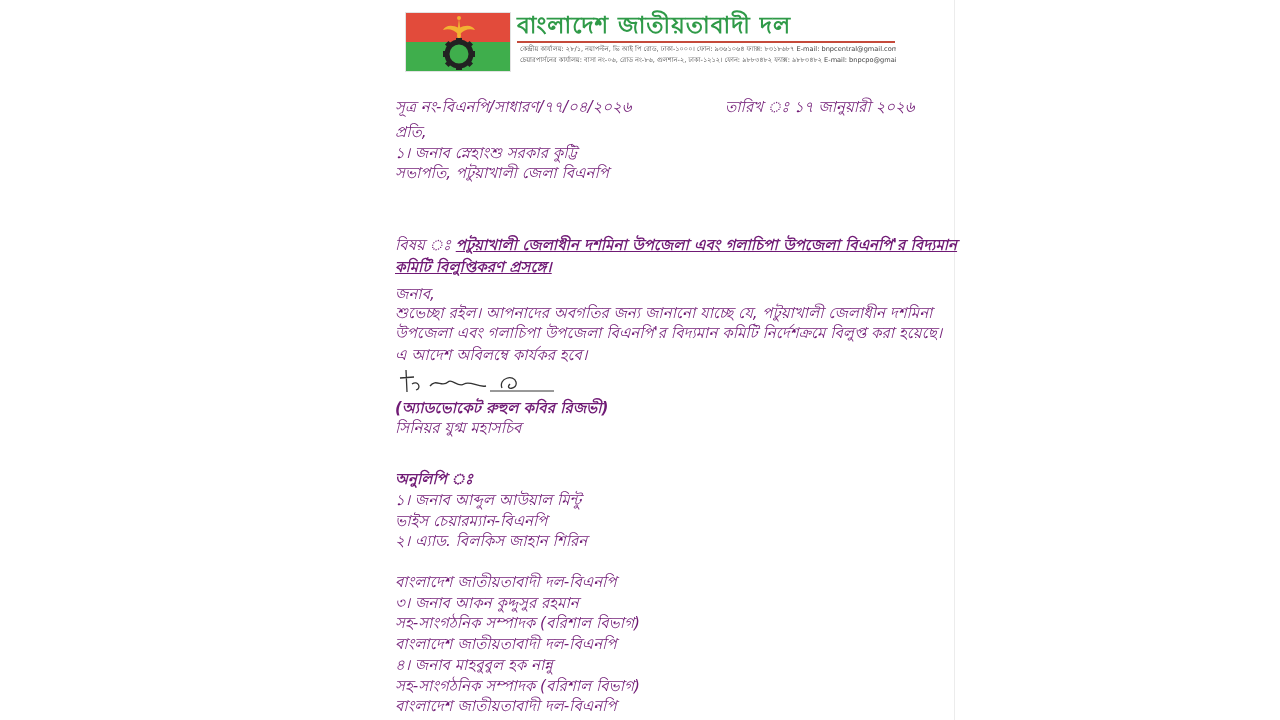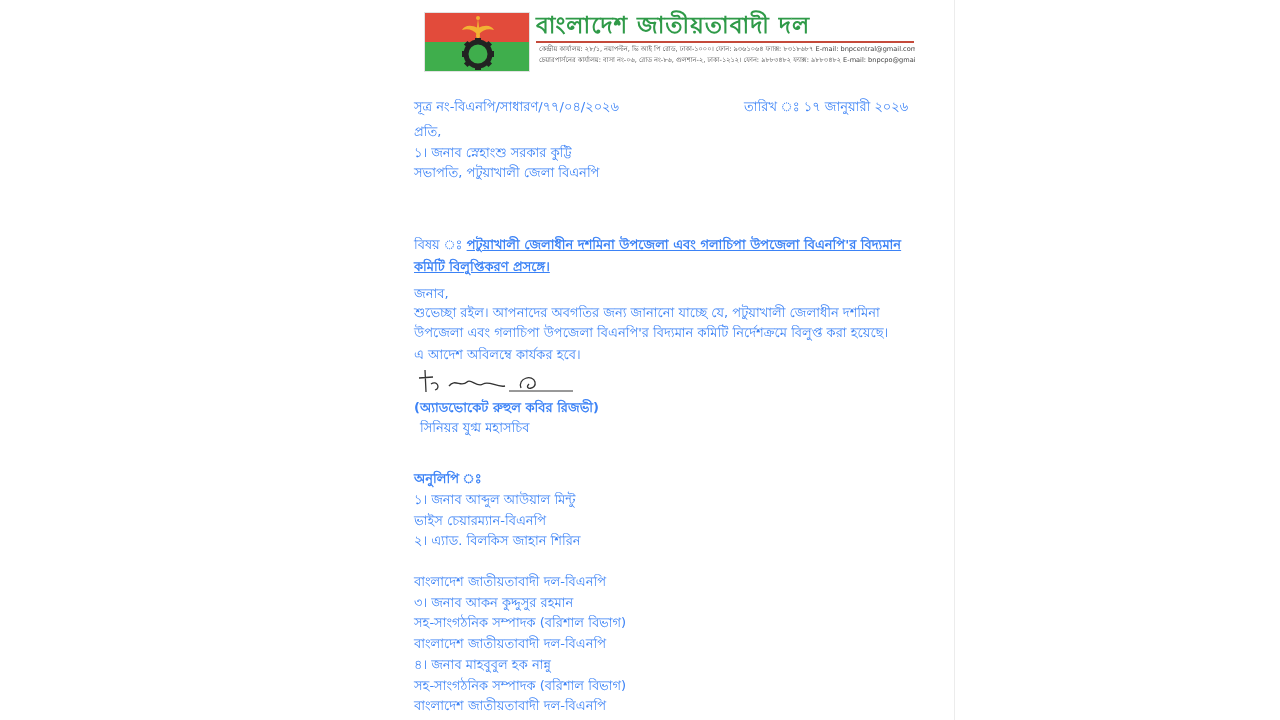--- a/index.html
+++ b/index.html
@@ -1,56 +1,56 @@
 <!DOCTYPE html>
 <html><head>
 <meta charset="utf-8">
 <style>
   * { box-sizing: border-box; margin: 0; padding: 0; }
   html, body { width: 1280px; height: 720px; overflow: hidden; background: #ffffff; }
   body { position: relative; font-family: "DejaVu Sans", "Liberation Sans", sans-serif; color: #222; }
 
   .right-divider { position: absolute; left: 954px; top: 0; width: 1px; height: 720px; background: #ececec; }
 
-  .letter { position: absolute; left: 409px; top: 0; width: 510px; height: 512px; }
+  .letter { position: absolute; left: 390px; top: 0; width: 510px; height: 512px; }
 
   
   .letterhead { position: absolute; left: 15px; top: 12px; width: 490px; height: 62px; }
   .flag { position: absolute; left: 0; top: 0; width: 106px; height: 60px; border: 1px solid #e2e2e2; overflow: hidden; }
   .flag .red { position: absolute; left: 0; top: 0; width: 100%; height: 50%; background: #e24b3b; }
   .flag .green { position: absolute; left: 0; top: 50%; width: 100%; height: 50%; background: #3fae4c; }
   .flag svg { position: absolute; left: 31px; top: 1px; }
   .party-name { position: absolute; left: 112px; top: -2px; width: 378px; font-size: 23px; font-weight: bold; color: #2f9a48; letter-spacing: 1px; white-space: nowrap; line-height: 30px; }
   .lh-rule { position: absolute; left: 112px; top: 29px; width: 378px; height: 2px; background: #c54a3b; }
   .lh-address { position: absolute; left: 115px; width: 376px; font-size: 6.6px; color: #444; white-space: nowrap; line-height: 10px; overflow: hidden; }
   .lh-address.a1 { top: 32px; }
   .lh-address.a2 { top: 43px; }
 
   
-  .line { position: absolute; left: 5px; font-size: 13px; line-height: 20px; color: #3b82f6; white-space: nowrap; }
+  .line { position: absolute; left: 5px; font-size: 15px; line-height: 20px; color: #701a75; white-space: nowrap; font-style: italic; }
   .ref { top: 97px; }
   .date { top: 97px; left: 335px; }
   .to { top: 122px; }
   .r1 { top: 143px; }
   .r2 { top: 163px; }
   .r3 { top: 184px; }
   .r4 { top: 204px; }
 
   .subject { top: 235px; }
   .subject2 { top: 257px; }
   .subject .sub-text, .subject2 .sub-text { font-weight: bold; text-decoration: underline; }
 
   .salute { top: 284px; }
   .p1 { top: 303px; }
   .p2 { top: 323px; }
   .p3 { top: 345px; }
 
   .signature { position: absolute; left: 8px; top: 366px; }
   .s-name { top: 398px; font-weight: bold; }
-  .s-title { top: 418px; margin-left: 6px; }
+  .s-title { top: 418px; }
   .s-org { top: 439px; }
 
   .cc { top: 469px; font-weight: bold; }
   .c1 { top: 490px; text-align: center; }
   .c2 { top: 511px; }
   .c3 { top: 531px; }
   .c4 { top: 552px; }
   .c5 { top: 572px; }
   .c6 { top: 593px; }
   .c7 { top: 613px; }

